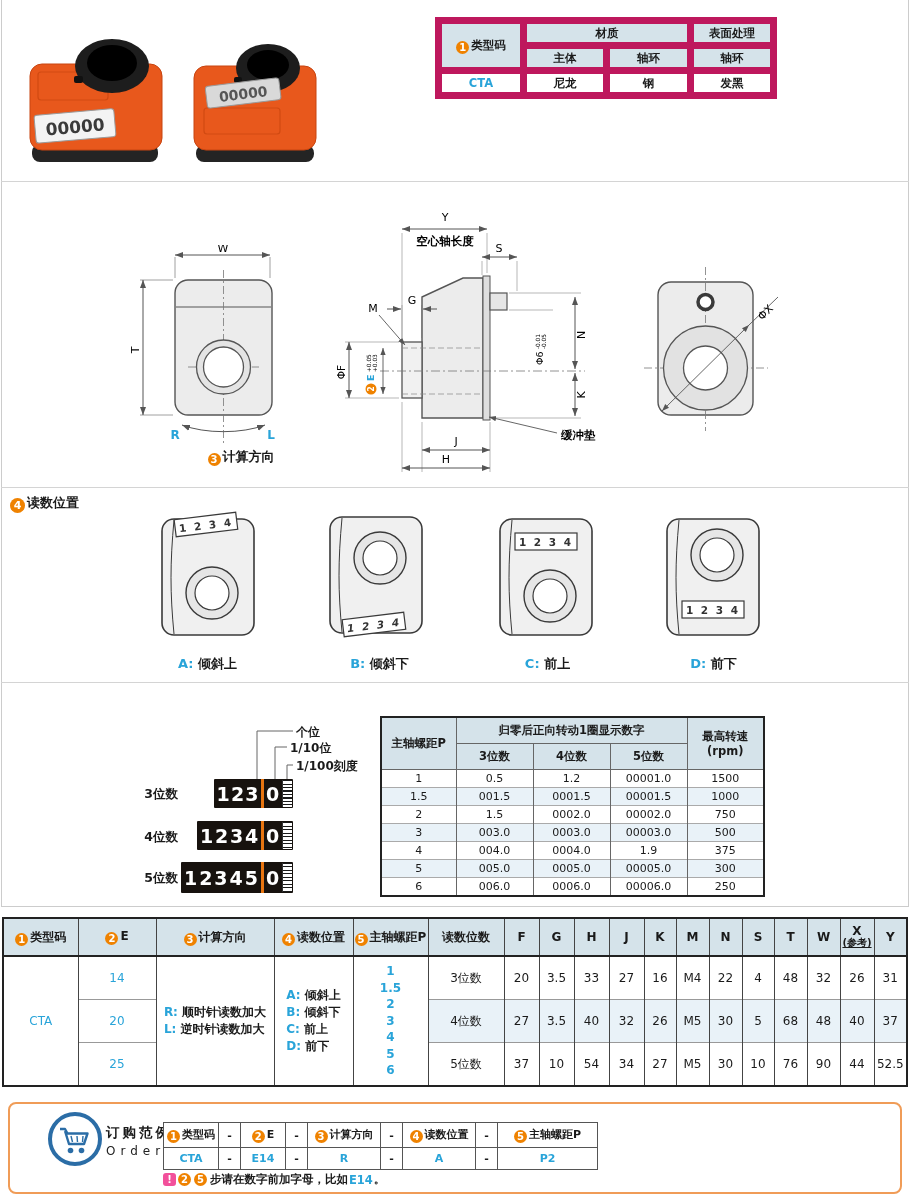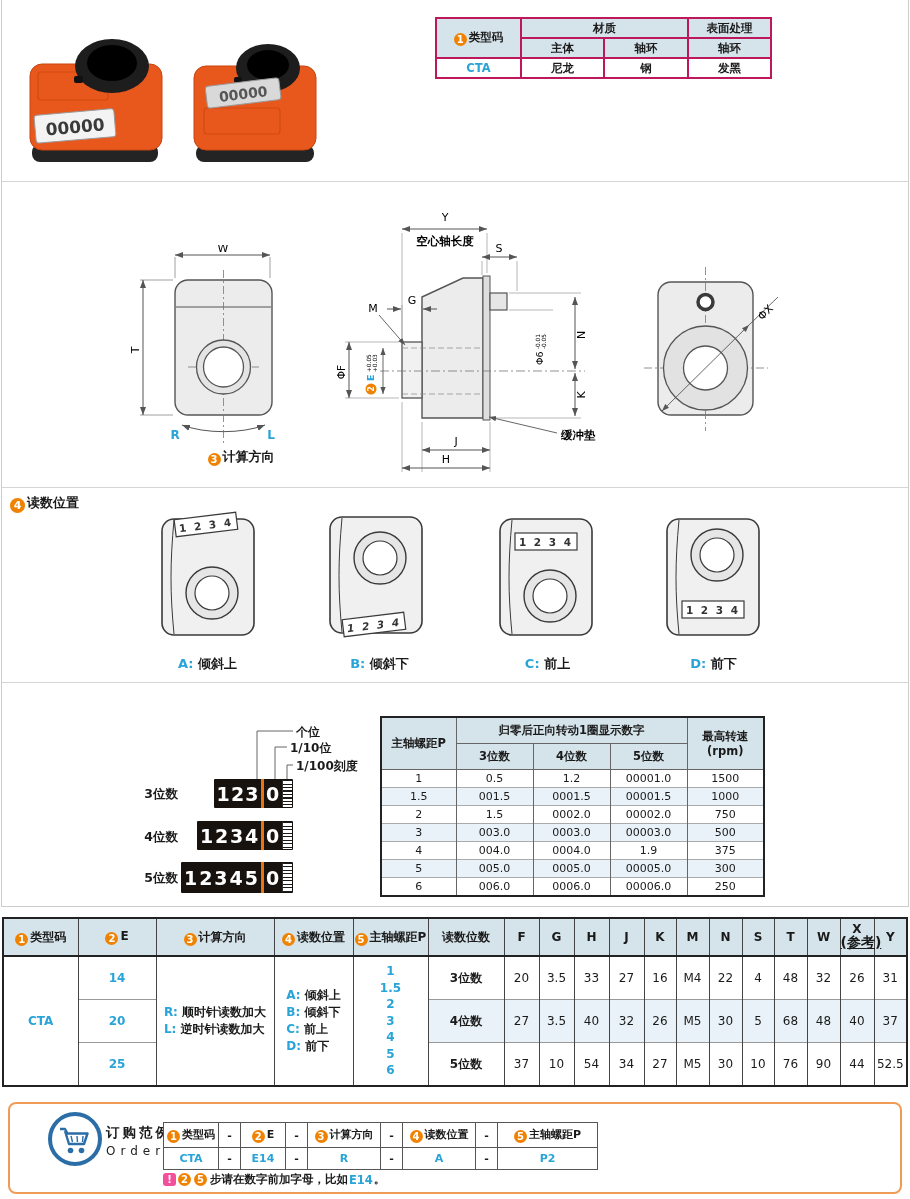--- a/index.html
+++ b/index.html
@@ -9,38 +9,38 @@
   .content-frame{position:absolute;left:1px;top:0;width:906px;height:906px;border:1px solid #cccccc;border-top:none;}
   .divider{position:absolute;left:1px;width:908px;height:1px;background:#d4d4d4;}
   .sec-title{position:absolute;font-size:13px;font-weight:bold;white-space:nowrap;}
   .cn{display:inline-block;width:15px;height:15px;border-radius:50%;background:#ef8200;color:#fff;
       font-size:11px;line-height:15px;text-align:center;font-weight:bold;margin-right:2px;vertical-align:-2px;}
   .cn.sm{width:13px;height:13px;font-size:10px;line-height:13px;}
   .blue{color:#29a4d9;}
   table{border-collapse:collapse;table-layout:fixed;}
   
   .mat-table{position:absolute;left:435px;top:17px;width:335px;font-size:11.5px;text-align:center;}
-  .mat-table th,.mat-table td{border:2px solid #be185d;padding:0;height:18px;font-weight:bold;}
+  .mat-table th,.mat-table td{border:7px solid #be185d;padding:0;height:18px;font-weight:bold;}
   .mat-table{border:2px solid #333;}
   .mat-table th{background:#d5e3ea;}
   .mat-table td{background:#fff;}
   
   .pitch-table{position:absolute;left:380px;top:716px;width:383px;font-size:11px;text-align:center;border:2px solid #222;}
   .pitch-table th{background:#d5e3ea;border:1px solid #666;height:25px;font-weight:bold;font-size:11.5px;padding:0;}
   .pitch-table td{border-left:1px solid #666;border-right:1px solid #666;border-top:1px solid #aaa;height:17px;padding:0;}
   .pitch-table tr.alt td{background:#e9f2f8;}
   
   .main-table{position:absolute;left:2px;top:917px;width:906px;font-size:12px;text-align:center;border:2px solid #222;}
   .main-table th{background:#d5e3ea;border:1px solid #444;border-bottom:2px solid #222;height:36px;padding:0;font-size:12px;white-space:nowrap;}
   .main-table td{border-left:1px solid #444;border-right:1px solid #444;border-top:1px solid #999;height:42px;padding:0;}
-  .main-table .hsub{display:block;font-size:14px;font-weight:bold;margin-top:-2px;text-decoration:underline;}
+  .main-table .hsub{display:block;font-size:10px;font-weight:bold;margin-top:-2px;text-decoration:underline;}
   .main-table td.altc{background:#e9f2f8;}
   .cell-lines{line-height:17px;font-size:12px;text-align:left;display:inline-block;font-weight:600;}
   .pitch-stack{line-height:16.5px;font-weight:600;}
-  .bold{font-weight:700;}
+  .bold{font-weight:400;}
   
   .counter-display{position:absolute;background:#17120e;display:flex;align-items:stretch;border-radius:1px;}
   .counter-display .digits{flex:1;display:flex;align-items:center;justify-content:space-around;
       color:#fff;font-weight:bold;font-size:19px;font-family:"DejaVu Sans",sans-serif;padding:0 2px;}
   .counter-display .sep{width:3px;background:#e87511;}
   .counter-display .last{width:17px;display:flex;align-items:center;justify-content:center;color:#fff;font-weight:bold;font-size:19px;}
   .counter-display .ruler{width:9px;margin:1px 1px;background:
       repeating-linear-gradient(to bottom,#1a1a1a 0 1px,#ffffff 1px 3.5px);border-left:1px solid #333;}
   .disp-label{position:absolute;font-size:12.5px;font-weight:bold;text-align:right;width:70px;}
   .place-label{position:absolute;font-size:12px;font-weight:bold;white-space:nowrap;}

